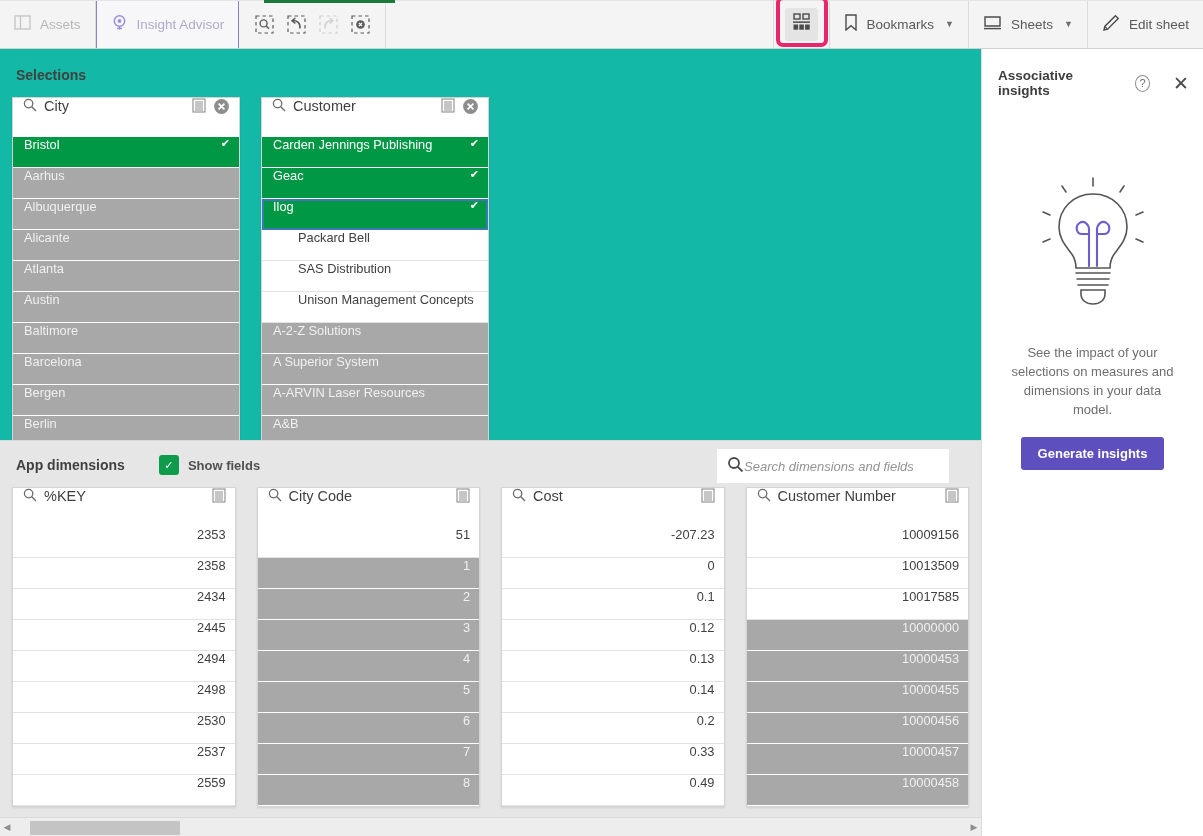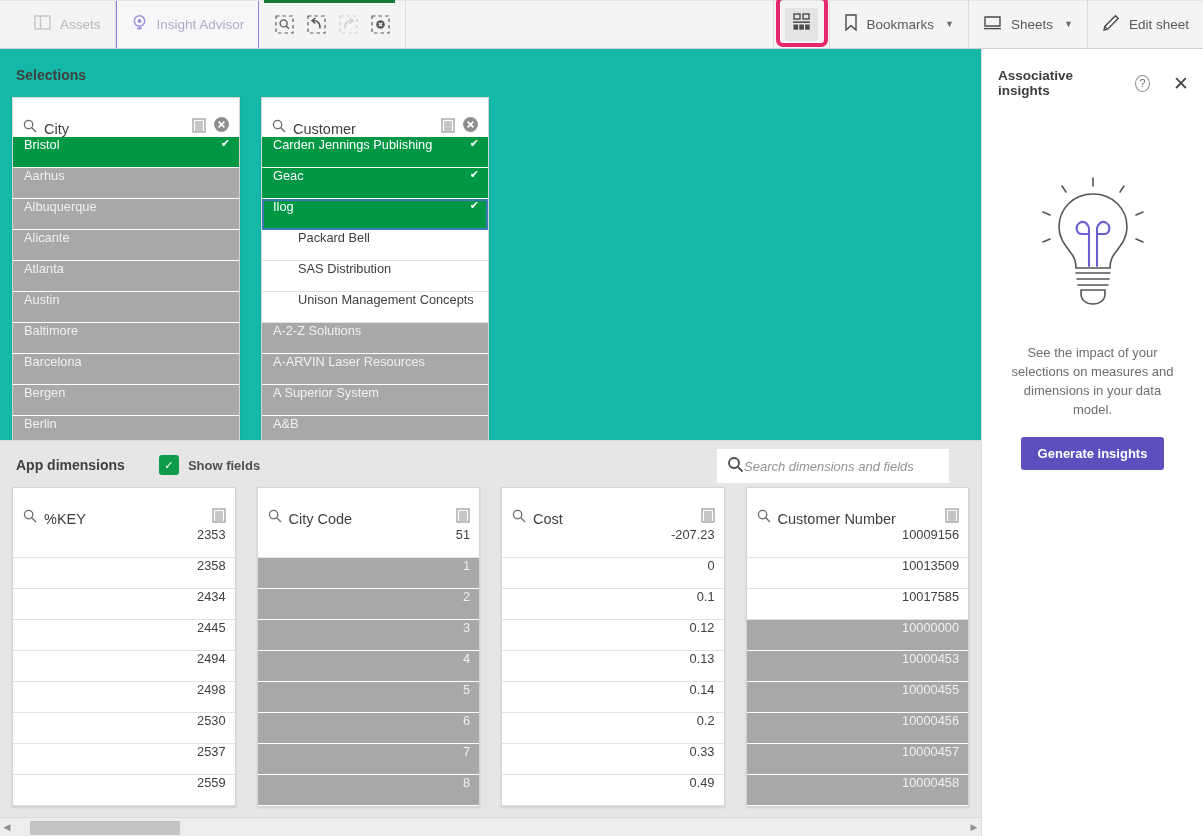--- a/index.html
+++ b/index.html
@@ -23,21 +23,21 @@
   }
   .top-accent {
     position: absolute; top: 0; left: 264px; width: 131px; height: 3px;
     background: #1a7a3c;
   }
   .top-accent-left {
     position: absolute; top: 0; left: 0; width: 1203px; height: 1px;
     background: #e4e4e4;
   }
 
-  .tb-group { display: flex; align-items: stretch; padding-left: 20px; }
+  .tb-group { display: flex; align-items: stretch; }
 
   .tb-btn {
     display: flex; align-items: center; gap: 9px;
     padding: 0 14px;
     font-size: 13.5px;
     color: #595959;
     border-right: 1px solid #dcdcdc;
     background: transparent;
     cursor: pointer;
     white-space: nowrap;
@@ -117,21 +117,21 @@
 
   .listbox {
     width: 228px;
     background: #fff;
     border: 1px solid #d4d4d4;
     border-top: none;
     box-shadow: 0 1px 2px rgba(0,0,0,.10);
   }
   .lb-head {
     height: 40px;
-    display: flex; align-items: flex-end;
+    display: flex; align-items: flex-start;
     padding: 0 9px 0 10px;
     background: #fff;
     border-top: 1px solid #d4d4d4;
     gap: 7px;
   }
   .lb-head .lbl {
     flex: 1;
     font-size: 14.5px; color: #3f3f3f;
     overflow: hidden; text-overflow: ellipsis; white-space: nowrap;
   }
@@ -487,24 +487,24 @@
               <div class="lb-item avail">
                 <span class="txt">SAS Distribution</span>
               </div>
               <div class="lb-item avail">
                 <span class="txt">Unison Management Concepts</span>
               </div>
               <div class="lb-item excluded">
                 <span class="txt">A-2-Z Solutions</span>
               </div>
               <div class="lb-item excluded">
+                <span class="txt">A Superior System</span>
+              </div>
+              <div class="lb-item excluded">
                 <span class="txt">A-ARVIN Laser Resources</span>
-              </div>
-              <div class="lb-item excluded">
-                <span class="txt">A Superior System</span>
               </div>
               <div class="lb-item excluded">
                 <span class="txt">A&amp;B</span>
               </div>
             </div>
           </div>
         </div>
     </div>
 
     <div class="dim-region">

